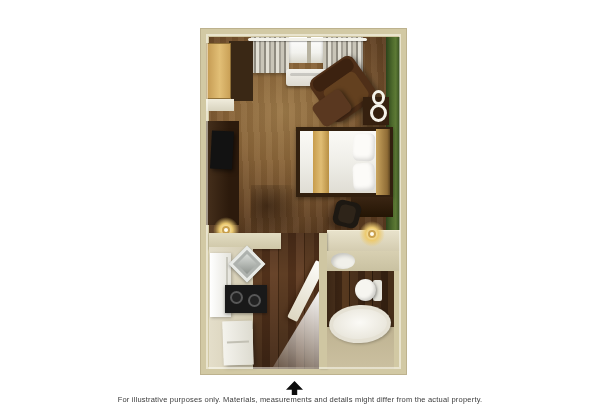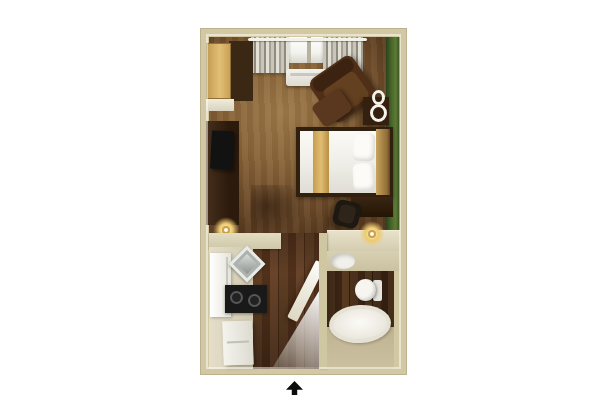--- a/index.html
+++ b/index.html
@@ -200,14 +200,15 @@
     <div class="bath-top-wall"></div>
     <div class="vanity-sink"></div>
     <div class="toilet-tank"></div>
     <div class="toilet-bowl"></div>
     <div class="bathtub"></div>
 
     <div class="inner-edge"></div>
   </div>
 
   <div class="north-arrow"></div>
+  <div class="caption">For illustrative purposes only.  Materials, measurements and details might differ from the actual property.</div>
 
 </div>
 
 </body></html>

